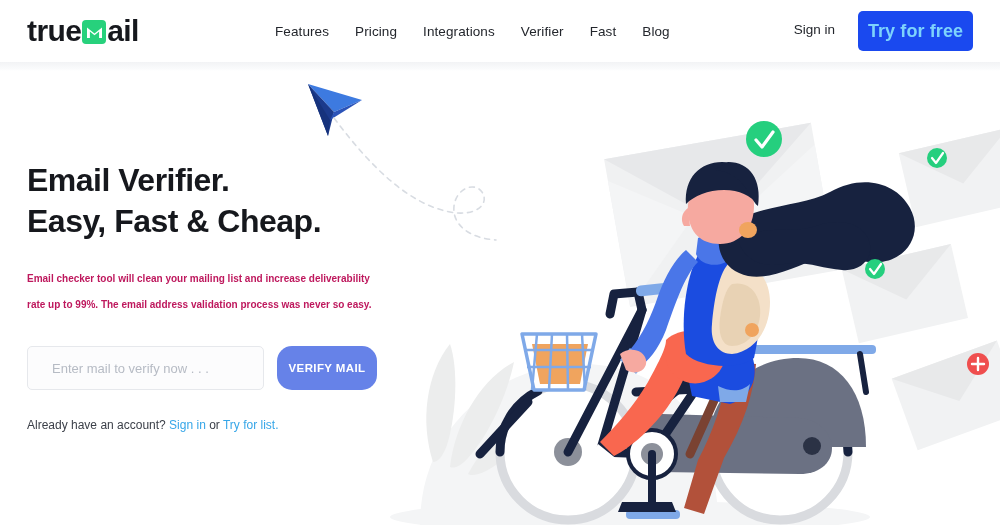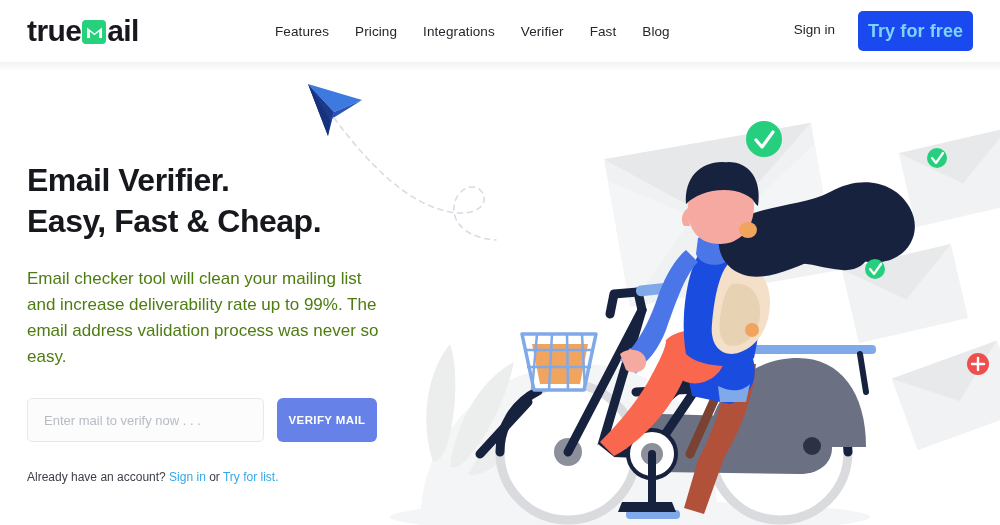--- a/index.html
+++ b/index.html
@@ -71,40 +71,41 @@
   }
 
   
   .hero-left { position:absolute; left:27px; top:160px; width:400px; z-index:20; }
   .hero-title {
     font-size:32px; font-weight:700; line-height:41px;
     color:#16181d; letter-spacing:-0.5px;
   }
   .hero-sub {
     margin-top:24px;
-    font-size:17px; line-height:26px; color:#4d7c0f;
+    font-size:10px; line-height:26px; color:#be185d;
     width:355px;
+    font-weight:bold;
   }
   .hero-form {
     margin-top:28px; display:flex; align-items:center; gap:13px;
   }
   .mail-input {
     width:237px; height:44px;
     border:1px solid #e6e8ec; border-radius:5px;
     background:#fcfcfd;
-    padding: 0 16px;
+    padding: 0 24px;
     font-size:13px; color:#555b66;
     font-family:"Liberation Sans", sans-serif;
     outline:none;
   }
   .mail-input::placeholder { color:#b6bbc4; }
   .verify-btn {
     width:100px; height:44px;
     background:#6682e8; color:#fff;
-    border:none; border-radius:6px;
+    border:none; border-radius:15px;
     font-size:11.5px; font-weight:700; letter-spacing:0.4px;
     font-family:"Liberation Sans", sans-serif;
     cursor:pointer;
   }
   .hero-foot {
     margin-top:28px; font-size:12px; color:#3c4049;
   }
   .hero-foot a { color:#36a6e8; text-decoration:none; }
 
   

